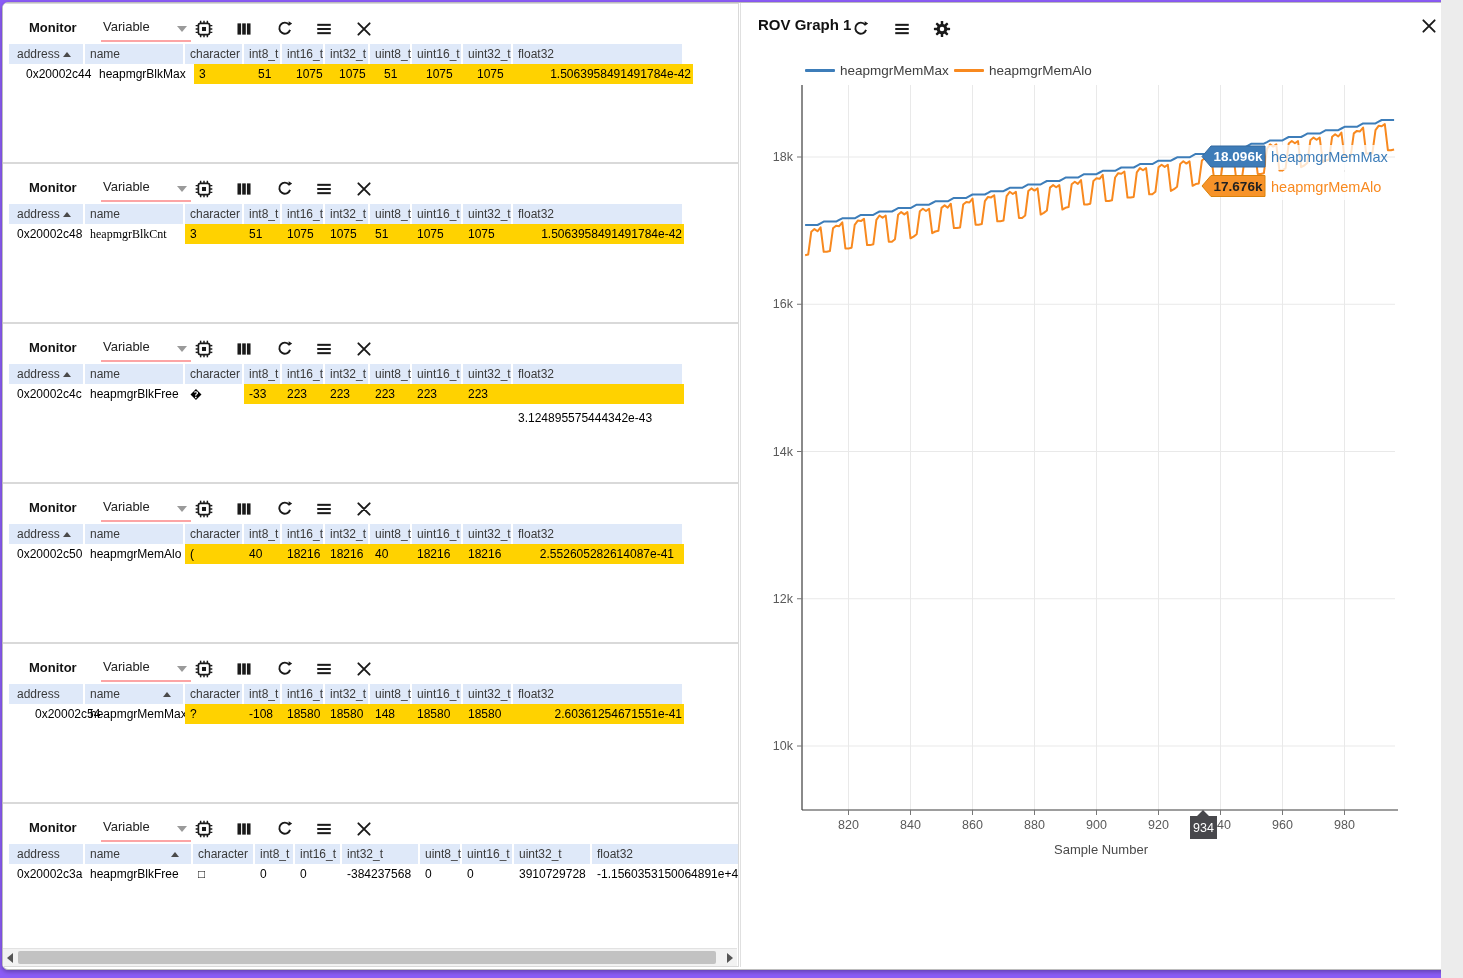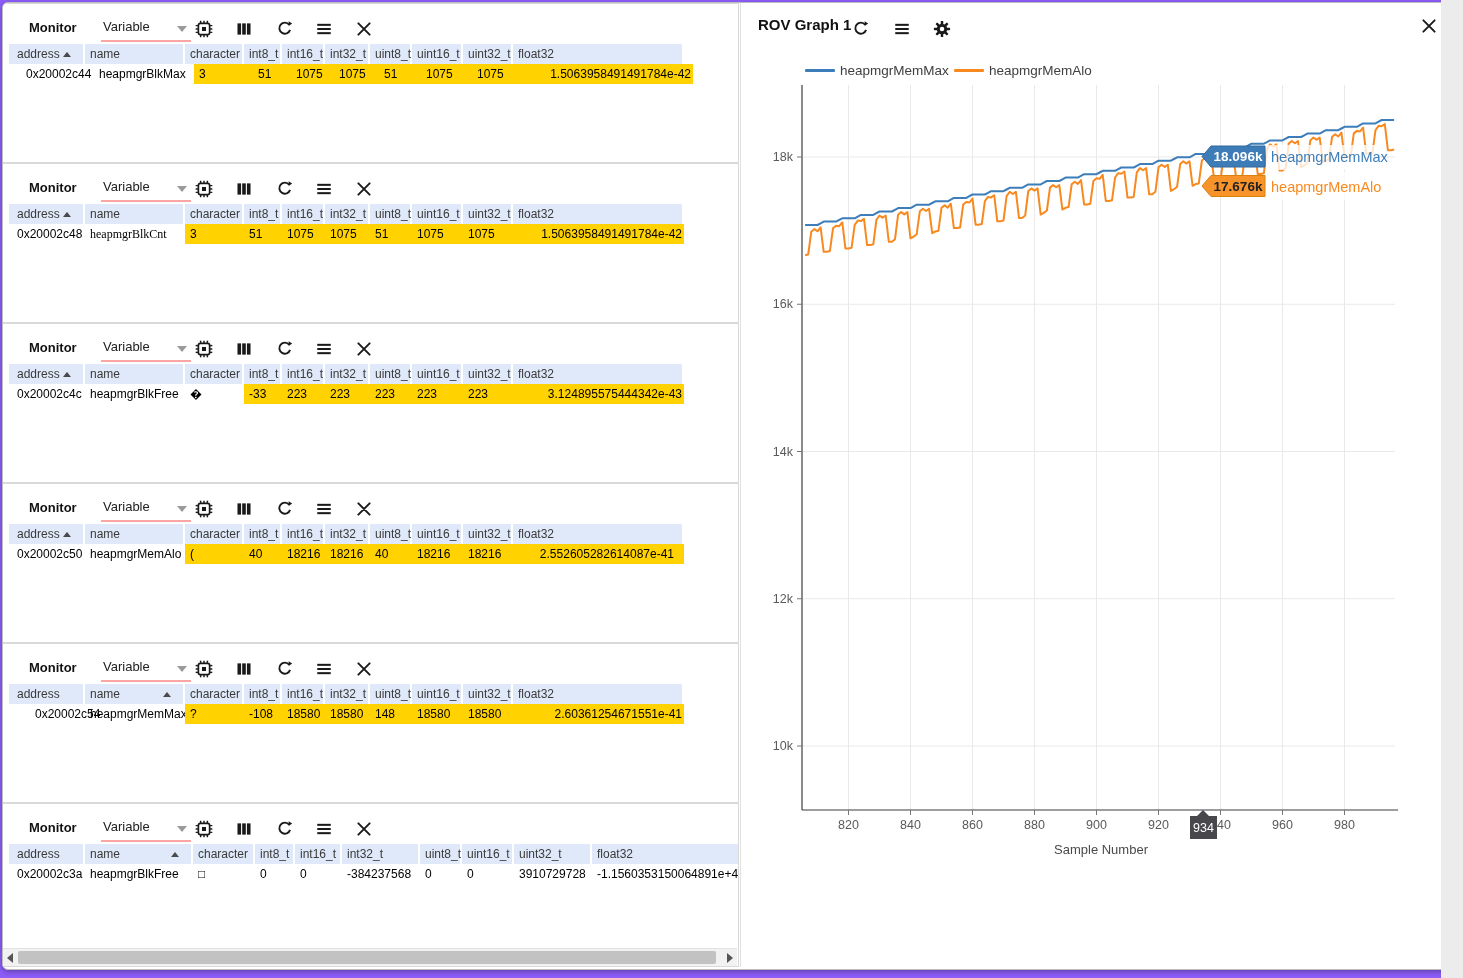--- a/index.html
+++ b/index.html
@@ -342,21 +342,21 @@
             <div class="yellow" style="left: 241px; width: 440px;"></div>
             <div class="cell" style="left: 6px; width: 76px; padding-left: 8px; box-sizing: border-box;">0x20002c4c</div>
             <div class="cell" style="left: 82px; width: 100px; padding-left: 5px; box-sizing: border-box;">heapmgrBlkFree</div>
             <div class="cell" style="left: 182px; width: 59px; padding-left: 5px; box-sizing: border-box;">�</div>
             <div class="cell" style="left: 241px; width: 38px; padding-left: 5px; box-sizing: border-box;">-33</div>
             <div class="cell" style="left: 279px; width: 43px; padding-left: 5px; box-sizing: border-box;">223</div>
             <div class="cell" style="left: 322px; width: 45px; padding-left: 5px; box-sizing: border-box;">223</div>
             <div class="cell" style="left: 367px; width: 42px; padding-left: 5px; box-sizing: border-box;">223</div>
             <div class="cell" style="left: 409px; width: 51px; padding-left: 5px; box-sizing: border-box;">223</div>
             <div class="cell" style="left: 460px; width: 50px; padding-left: 5px; box-sizing: border-box;">223</div>
-            <div class="cell" style="left: 510px; width: 171px; padding-left: 5px; box-sizing: border-box; text-align: right; padding-right: 2px;">3.124895575444342e-43</div>
+            <div class="cell" style="left: 510px; width: 171px; padding-left: 5px; box-sizing: border-box; padding-right: 2px; margin-top: 24px;">3.124895575444342e-43</div>
           </div>
         </div>
         <div class="panel" style="top: 480px; height: 160px;">
           <span class="mon-label">Monitor</span>
           <span class="dropdown">
             <span class="dd-value">Variable</span>
             <span class="dd-caret"></span>
           </span>
           <span class="tb-icon" style="left: 192px;">
             <svg viewBox="0 0 16 16">

